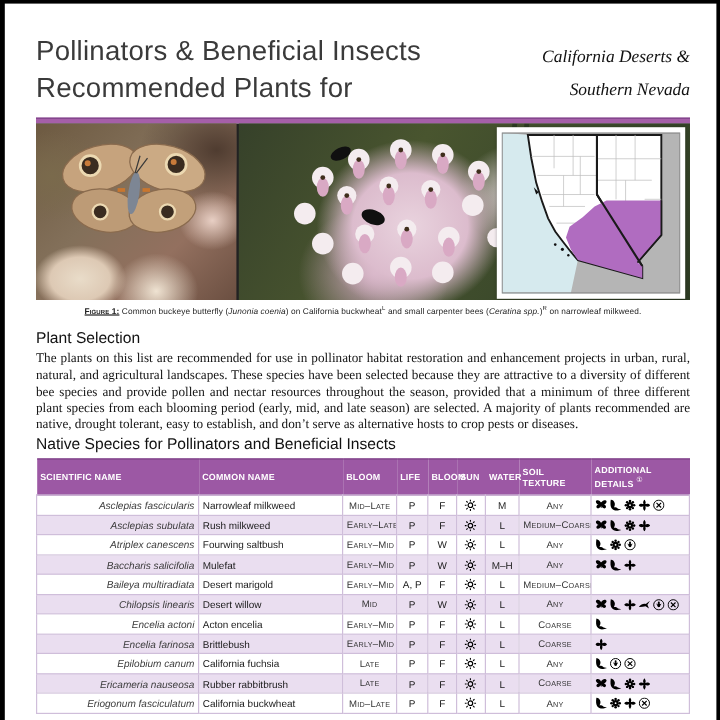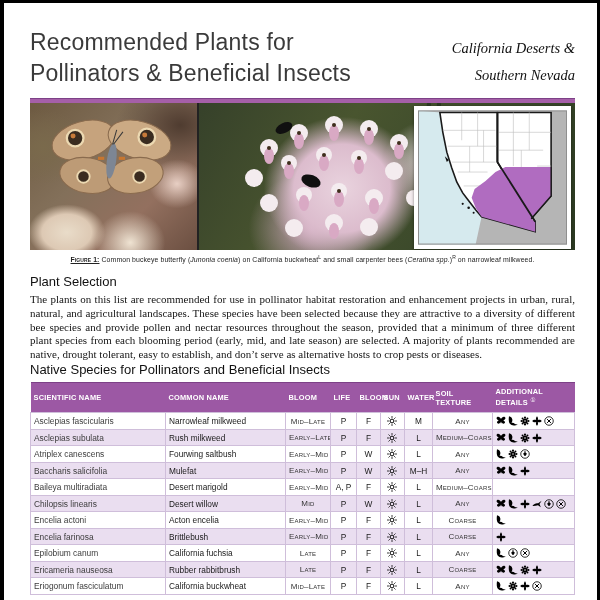--- a/index.html
+++ b/index.html
@@ -46,21 +46,21 @@
   .tbl-head{margin-top:0;}
   
   table{width:100%;border-collapse:collapse;table-layout:fixed;margin-top:5px;}
   thead th{background:var(--table_header,#9c58a4);color:#fff;font-size:7.4px;letter-spacing:.2px;
            padding:4.5px 3px;text-align:left;font-weight:bold;border-top:1.5px solid #7d4187;}
   thead th.l{text-align:left;}
   thead th sup{font-size:6px;font-weight:normal;}
   tbody td{font-size:8.3px;padding:2px 3px;border:1px solid #cfbeda;height:11.5px;
            overflow:hidden;white-space:nowrap;}
   tbody tr.alt{background:var(--row_alt,#eadef0);padding-left:38px;}
-  td.sci{color:#3c3c3c;font-size:8.4px;}
+  td.sci{font-style:italic;color:#3c3c3c;font-size:8.4px;text-align:right;}
   td.c{text-align:center;}
   td.sc{font-variant:small-caps;font-size:8px;letter-spacing:.2px;color:#333;}
   svg.ic{width:10px;height:10px;vertical-align:middle;margin-right:1px;}
   td.det svg.ic{margin-right:2px;}
   .hidden-defs{position:absolute;width:0;height:0;overflow:hidden;}
 </style>
 </head>
 <body>
 
 <svg class="hidden-defs" aria-hidden="true">
@@ -115,22 +115,22 @@
     <circle cx="6" cy="6" r="5.1" fill="none" stroke="#000" stroke-width="1"></circle>
     <path d="M3.7 3.7 L8.3 8.3 M8.3 3.7 L3.7 8.3" stroke="#000" stroke-width="1.2" fill="none"></path>
   </symbol>
 </svg>
 
 <div class="page">
   <div class="content">
 
     <div class="masthead">
       <div class="title">
+        <div>Pollinators &amp; Beneficial Insects</div>
         <div>Recommended Plants for</div>
-        <div>Pollinators &amp; Beneficial Insects</div>
       </div>
       <div class="region">
         <div>California Deserts &amp;</div>
         <div>Southern Nevada</div>
       </div>
     </div>
 
     <div class="rule"></div>
 
     <div class="figure-strip">

